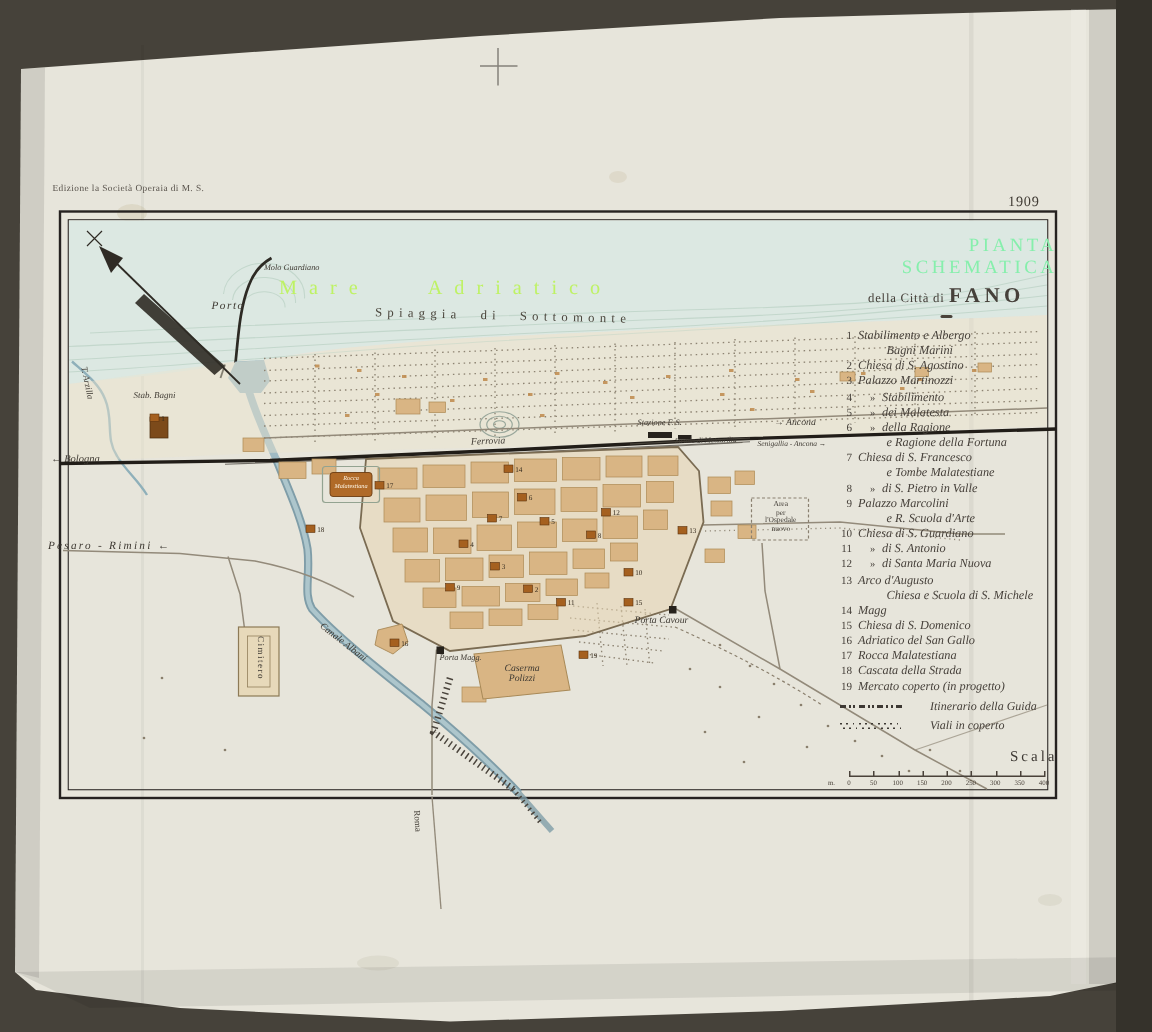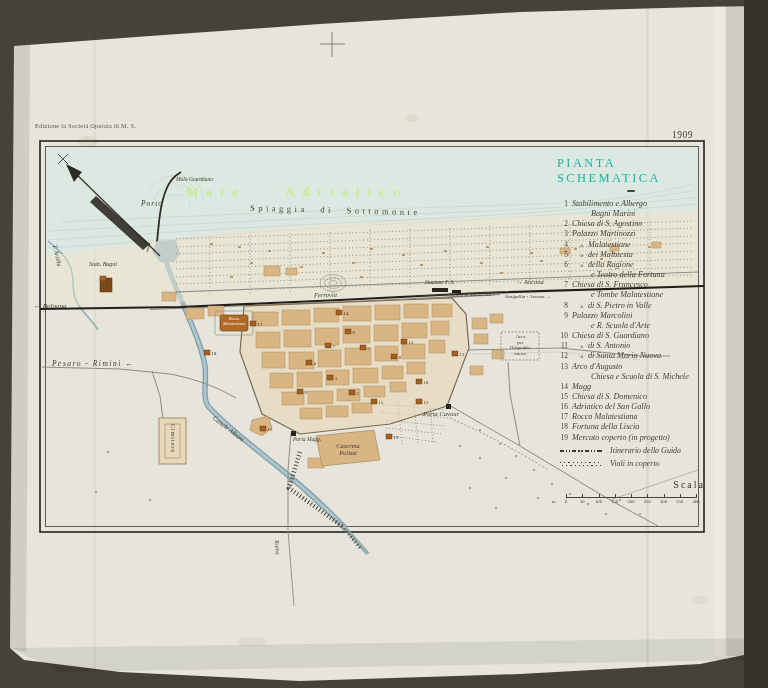--- a/index.html
+++ b/index.html
@@ -6,31 +6,31 @@
   .scene{position:relative;width:744px;height:688px;overflow:hidden;
          background:var(--backdrop,#45413a);font-family:"Liberation Serif",serif;}
   .scene svg{position:absolute;left:0;top:0;}
   .ov{position:absolute;left:0;top:0;width:768px;height:688px;}
   .ml{position:absolute;white-space:nowrap;color:#3f3a33;font-family:"Liberation Serif",serif;}
   .it{font-style:italic;}
   .mk{fill:#a5601f;stroke:#5b3310;stroke-width:.4;}
   .mk-n{font:4.8px "Liberation Serif",serif;fill:#352b1e;}
   
   .legend{position:absolute;left:557px;top:156px;width:148px;color:#46403a;}
-  .t1{text-align:left;font-size:12.5px;letter-spacing:2.4px;color:#14b8a6;}
+  .t1{text-align:right;font-size:12.5px;letter-spacing:2.4px;color:#86efac;}
   .t2{text-align:center;margin-top:2px;}
   .t2 .small{font-size:8.5px;letter-spacing:.5px;}
   .t2 .big{font-size:14px;letter-spacing:3px;font-weight:bold;margin-left:3px;}
   .orn{width:8px;height:2px;background:#4a433b;border-radius:1px;margin:4px auto 0 auto;}
   #legend-rows{margin-top:7px;}
   .l-row{display:flex;align-items:baseline;line-height:10.15px;font-size:8.2px;font-style:italic;}
   .l-num{width:11px;text-align:right;margin-right:4px;font-style:normal;font-size:7.4px;flex:none;}
   .l-ditto{width:8px;margin-left:8px;flex:none;font-style:normal;font-size:7px;}
   .l-sub{padding-left:34px;line-height:10.15px;font-size:8.2px;font-style:italic;}
-  .sym-row{display:flex;align-items:center;gap:8px;margin-top:3px;line-height:10px;font-size:8px;font-style:italic;padding-left:3px;}
+  .sym-row{display:flex;align-items:center;gap:18px;margin-top:3px;line-height:10px;font-size:8px;font-style:italic;padding-left:3px;}
   .sym{width:42px;height:6px;flex:none;position:relative;}
   .sym.itin::before{content:"";position:absolute;left:0;right:0;top:2.6px;height:1.2px;
      background:repeating-linear-gradient(90deg,#3d3833 0 4px,transparent 4px 6px,#3d3833 6px 7.2px,transparent 7.2px 9px,#3d3833 9px 10.2px,transparent 10.2px 12.5px);}
   .sym.viali::before{content:"";position:absolute;left:0;right:0;top:1px;height:1.2px;
      background:repeating-linear-gradient(90deg,#3d3833 0 1.2px,transparent 1.2px 4.2px);}
   .sym.viali::after{content:"";position:absolute;left:2px;right:0;top:4px;height:1.2px;
      background:repeating-linear-gradient(90deg,#3d3833 0 1.2px,transparent 1.2px 4.2px);}
   .scala{margin-top:10px;}
   .s-title{text-align:right;font-size:10px;letter-spacing:2px;color:#3d3833;}
   .s-bar{position:relative;height:5px;width:130px;margin:3px auto 0 auto;}
@@ -332,21 +332,21 @@
     <div class="ml" style="left:672px;top:130px;font-size:9.5px;letter-spacing:.5px;">1909</div>
 
     <div class="ml" style="left:186px;top:172px;font-size:13.5px;letter-spacing:8px;word-spacing:28px;color:#bef264;margin-top:12px;">Mare Adriatico</div>
     <div class="ml" style="left:250px;top:205px;font-size:8.5px;letter-spacing:3.5px;word-spacing:7px;color:#4b463d;transform:rotate(1.5deg);">Spiaggia di Sottomonte</div>
     <div class="ml it" style="left:176px;top:176px;font-size:5.5px;">Molo Guardiano</div>
     <div class="ml it" style="left:141px;top:199px;font-size:7.5px;letter-spacing:1px;font-style:italic;">Porto</div>
     <div class="ml it" style="left:89px;top:261px;font-size:6px;">Stab. Bagni</div>
     <div class="ml it" style="left:58px;top:244px;font-size:6px;transform:rotate(78deg);transform-origin:left top;">T. Arzilla</div>
 
     <div class="ml it" style="left:34px;top:302px;font-size:7px;"><span>←</span> <span>Bologna</span></div>
-    <div class="ml it" style="left:52px;top:359px;font-size:7.5px;letter-spacing:1.5px;"><span>Pesaro - Rimini</span> <span>←</span></div>
+    <div class="ml it" style="left:32px;top:359px;font-size:7.5px;letter-spacing:1.5px;"><span>Pesaro - Rimini</span> <span>←</span></div>
     <div class="ml it" style="left:314px;top:291px;font-size:6.5px;transform:rotate(-2deg);">Ferrovia</div>
     <div class="ml it" style="left:425px;top:279px;font-size:5.5px;">Stazione F. S.</div>
     <div class="ml it" style="left:516px;top:278px;font-size:6.5px;"><span>→</span> <span>Ancona</span></div>
     <div class="ml it" style="left:450px;top:292px;font-size:5px;transform:rotate(-1deg);">Strada di Metaurilia</div>
     <div class="ml it" style="left:505px;top:294px;font-size:5px;"><span>Senigallia - Ancona</span> <span>→</span></div>
 
     <div class="ml it" style="left:423px;top:410px;font-size:6.5px;">Porta Cavour</div>
     <div class="ml it" style="left:293px;top:436px;font-size:5.5px;">Porta Magg.</div>
     <div class="ml it multi" style="left:326px;top:442px;width:44px;font-size:6.5px;line-height:7px;">
       <div>Caserma</div>
@@ -361,52 +361,55 @@
       <div>nuovo</div>
     </div>
     <div class="ml" style="left:280px;top:540px;font-size:6px;transform:rotate(86deg);transform-origin:left top;">Roma</div>
     <div class="ml multi" style="left:221px;top:317px;width:26px;font-size:4.2px;line-height:4.8px;color:#fdf4e4;font-style:italic;">
       <div>Rocca</div>
       <div>Malatestiana</div>
     </div>
 
     <div class="legend">
       <div class="t1">PIANTA SCHEMATICA</div>
+      <div class="t2">
+        <span class="small">della Città di</span><span class="big">FANO</span>
+      </div>
       <div class="orn"></div>
 
       <div id="legend-rows">
           <div class="l-row">
             <span class="l-num">1</span>
             <span class="l-text">Stabilimento e Albergo</span>
           </div>
           <div class="l-sub">Bagni Marini</div>
           <div class="l-row">
             <span class="l-num">2</span>
             <span class="l-text">Chiesa di S. Agostino</span>
           </div>
           <div class="l-row">
             <span class="l-num">3</span>
             <span class="l-text">Palazzo Martinozzi</span>
           </div>
           <div class="l-row">
             <span class="l-num">4</span>
             <span class="l-ditto">»</span>
-            <span class="l-text">Malatestiane</span>
+            <span class="l-text">Stabilimento</span>
           </div>
           <div class="l-row">
             <span class="l-num">5</span>
             <span class="l-ditto">»</span>
             <span class="l-text">dei Malatesta</span>
           </div>
           <div class="l-row">
             <span class="l-num">6</span>
             <span class="l-ditto">»</span>
             <span class="l-text">della Ragione</span>
           </div>
-          <div class="l-sub">e Teatro della Fortuna</div>
+          <div class="l-sub">e Ragione della Fortuna</div>
           <div class="l-row">
             <span class="l-num">7</span>
             <span class="l-text">Chiesa di S. Francesco</span>
           </div>
           <div class="l-sub">e Tombe Malatestiane</div>
           <div class="l-row">
             <span class="l-num">8</span>
             <span class="l-ditto">»</span>
             <span class="l-text">di S. Pietro in Valle</span>
           </div>
@@ -445,21 +448,21 @@
           <div class="l-row">
             <span class="l-num">16</span>
             <span class="l-text">Adriatico del San Gallo</span>
           </div>
           <div class="l-row">
             <span class="l-num">17</span>
             <span class="l-text">Rocca Malatestiana</span>
           </div>
           <div class="l-row">
             <span class="l-num">18</span>
-            <span class="l-text">Fortuna della Liscia</span>
+            <span class="l-text">Cascata della Strada</span>
           </div>
           <div class="l-row">
             <span class="l-num">19</span>
             <span class="l-text">Mercato coperto (in progetto)</span>
           </div>
         </div>
 
       <div class="sym-row">
         <span class="sym itin"></span>
         <span>Itinerario della Guida</span>

